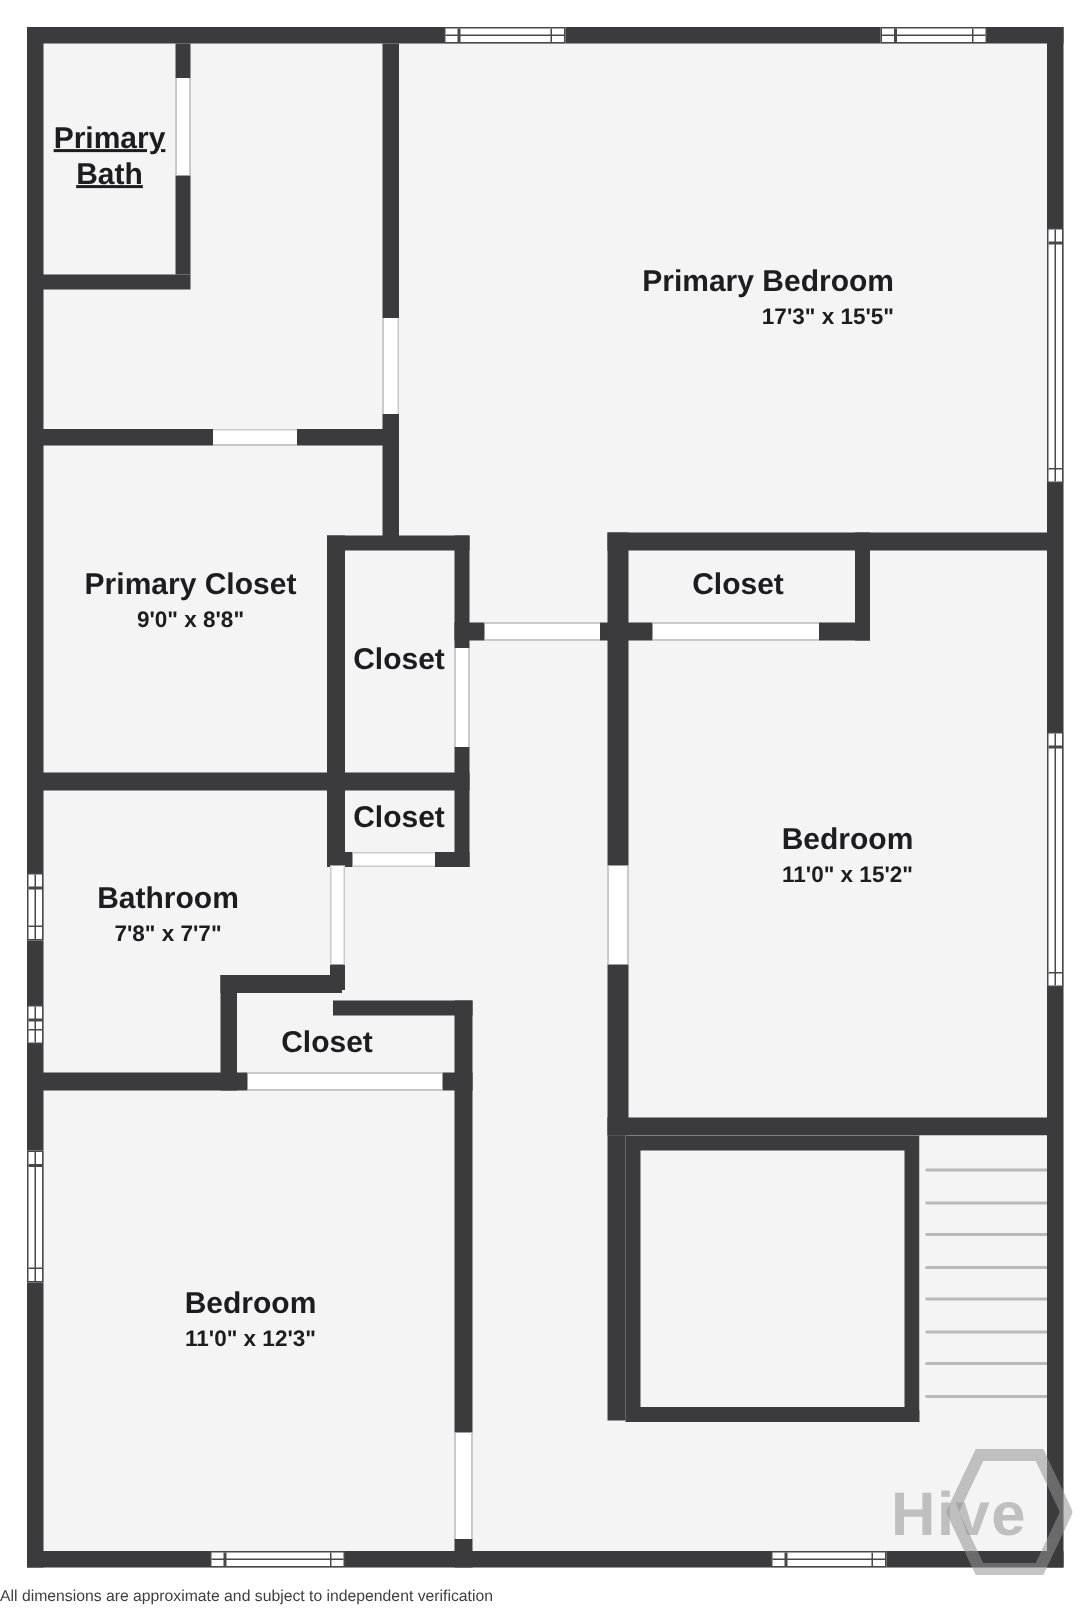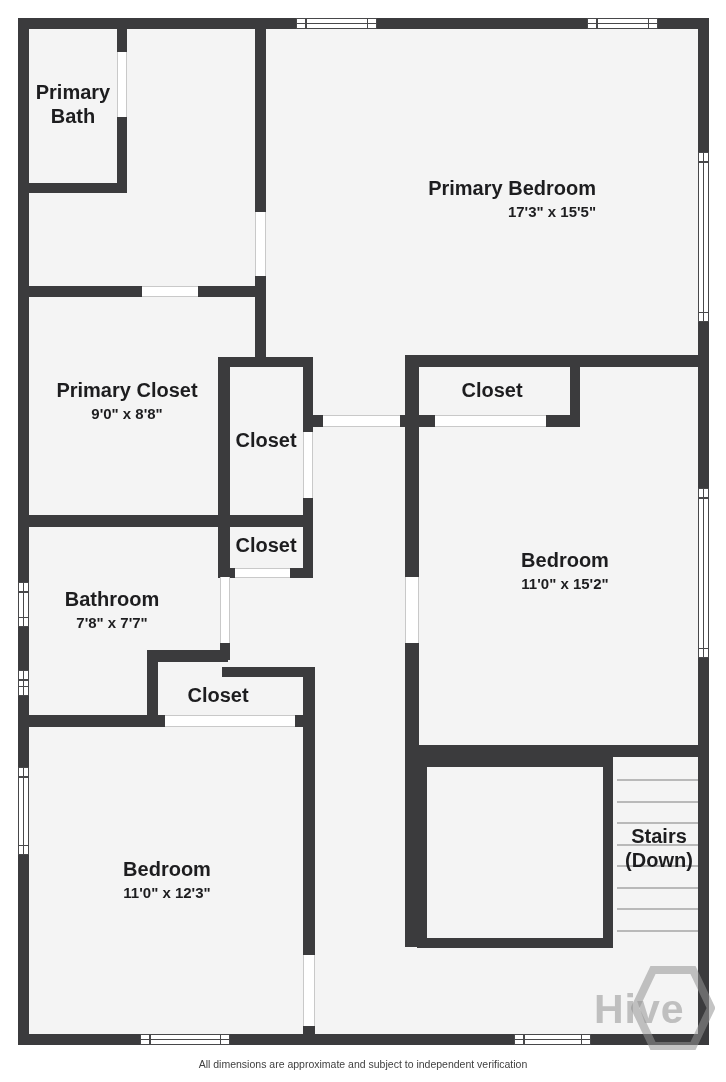--- a/index.html
+++ b/index.html
@@ -15,21 +15,21 @@
   .window .mid,.window .cap{position:absolute;background:#48484a;}
   .roomlabel{position:absolute;text-align:center;color:#1d1d1f;transform:translateY(-50%);}
   .roomlabel .nm{font-size:20px;font-weight:700;line-height:1.18;}
   .roomlabel .dm{font-size:15px;font-weight:700;line-height:1.2;margin-top:2px;}
   .otb{position:absolute;box-sizing:border-box;border:10px solid #3b3b3d;background:#f4f4f4;}
   .stairline{position:absolute;background:#b9b9b9;height:2px;}
   #watermark{position:absolute;z-index:40;pointer-events:none;}
   #wm-text{position:absolute;left:594px;top:986px;font-size:41px;font-weight:700;
            color:rgba(148,148,148,0.55);letter-spacing:1px;}
   #wm-hex{position:absolute;left:631px;top:965px;}
-  #disclaimer{position:absolute;left:0;top:1058px;width:726px;text-align:center;
+  #disclaimer{position:absolute;left:0;top:1058px;width:726px;text-align:left;
               font-size:10.5px;color:#3f3f3f;}
 </style>
 </head>
 <body>
 
 <div id="stage">
   <div id="plan">
       <div class="floor" style="left: 18px; top: 18px; width: 691px; height: 1027px;"></div>
       <div class="wall" style="left: 18px; top: 18px; width: 691px; height: 11px;"></div>
       <div class="wall" style="left: 18px; top: 18px; width: 11px; height: 1027px;"></div>
@@ -115,21 +115,21 @@
       <div class="window" style="left: 140px; top: 1034px; width: 90px; height: 11px;">
         <div class="mid" style="left: 0px; top: 50%; width: 100%; height: 1.5px; margin-top: -1px;"></div>
         <div class="cap" style="left: 8px; top: 0px; width: 1.5px; height: 100%;"></div>
         <div class="cap" style="right: 8px; top: 0px; width: 1.5px; height: 100%;"></div>
       </div>
       <div class="window" style="left: 514px; top: 1034px; width: 77px; height: 11px;">
         <div class="mid" style="left: 0px; top: 50%; width: 100%; height: 1.5px; margin-top: -1px;"></div>
         <div class="cap" style="left: 8px; top: 0px; width: 1.5px; height: 100%;"></div>
         <div class="cap" style="right: 8px; top: 0px; width: 1.5px; height: 100%;"></div>
       </div>
-      <div class="roomlabel" style="left: 18px; top: 105px; width: 110px; height: auto;">
+      <div class="roomlabel" style="left: 18px; top: 105px; width: 110px; height: auto; text-decoration: underline;">
         <div class="nm">Primary Bath</div>
       </div>
       <div class="roomlabel" style="left: 356px; top: 199px; width: 240px; height: auto; text-align: right;">
         <div class="nm">Primary Bedroom</div>
         <div class="dm">17'3" x 15'5"</div>
       </div>
       <div class="roomlabel" style="left: 22px; top: 401px; width: 210px; height: auto;">
         <div class="nm">Primary Closet</div>
         <div class="dm">9'0" x 8'8"</div>
       </div>
@@ -150,23 +150,20 @@
         <div class="nm">Bedroom</div>
         <div class="dm">11'0" x 15'2"</div>
       </div>
       <div class="roomlabel" style="left: 173px; top: 696px; width: 90px; height: auto;">
         <div class="nm">Closet</div>
       </div>
       <div class="roomlabel" style="left: 72px; top: 880px; width: 190px; height: auto;">
         <div class="nm">Bedroom</div>
         <div class="dm">11'0" x 12'3"</div>
       </div>
-      <div class="roomlabel" style="left: 611px; top: 849px; width: 96px; height: auto;">
-        <div class="nm">Stairs (Down)</div>
-      </div>
     </div>
 
   <div id="watermark">
     <svg id="wm-hex" width="84" height="86" viewBox="0 0 84 86">
       <polygon points="22,5 62,5 80,43 62,81 22,81 4,43" fill="none" stroke="rgba(148,148,148,0.55)" stroke-width="8"></polygon>
     </svg>
     <div id="wm-text">Hive</div>
   </div>
 
   <div id="disclaimer">All dimensions are approximate and subject to independent verification</div>

